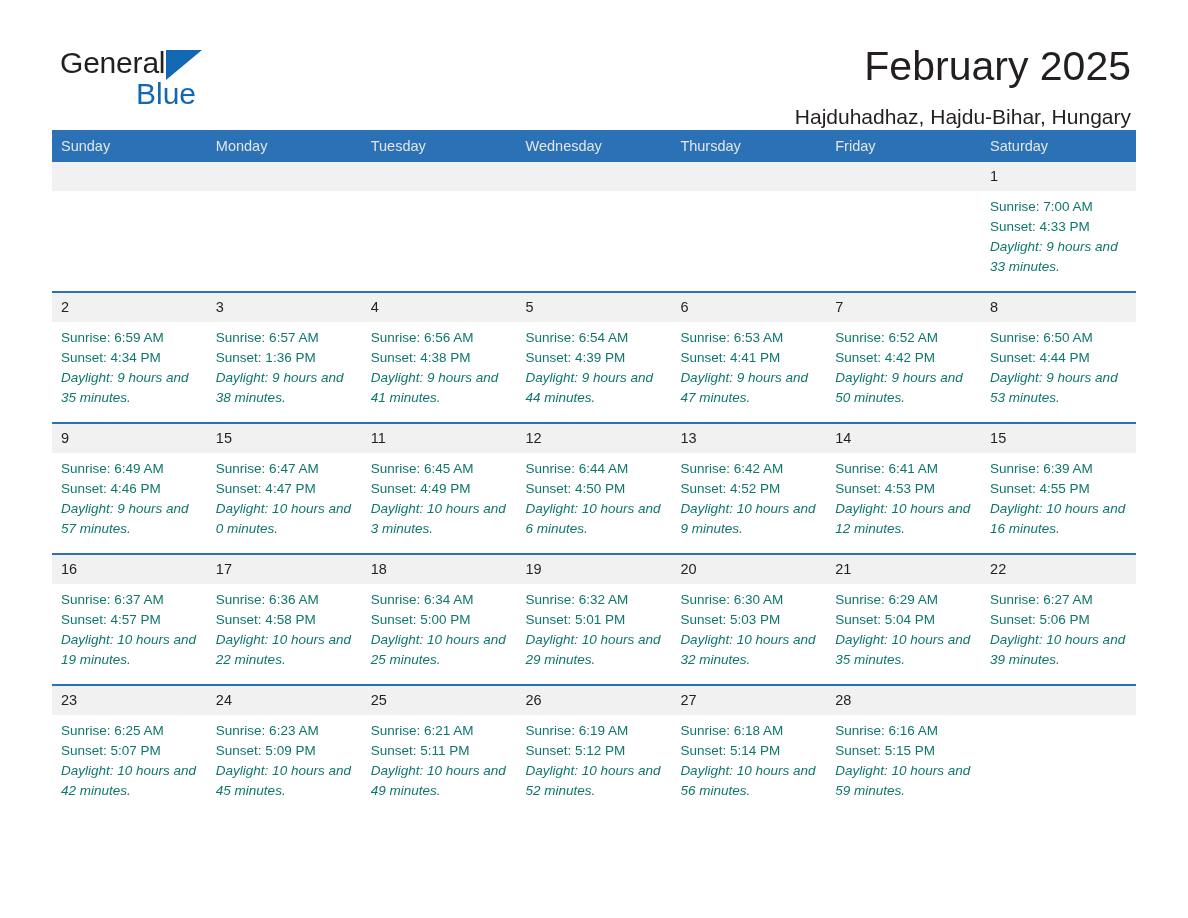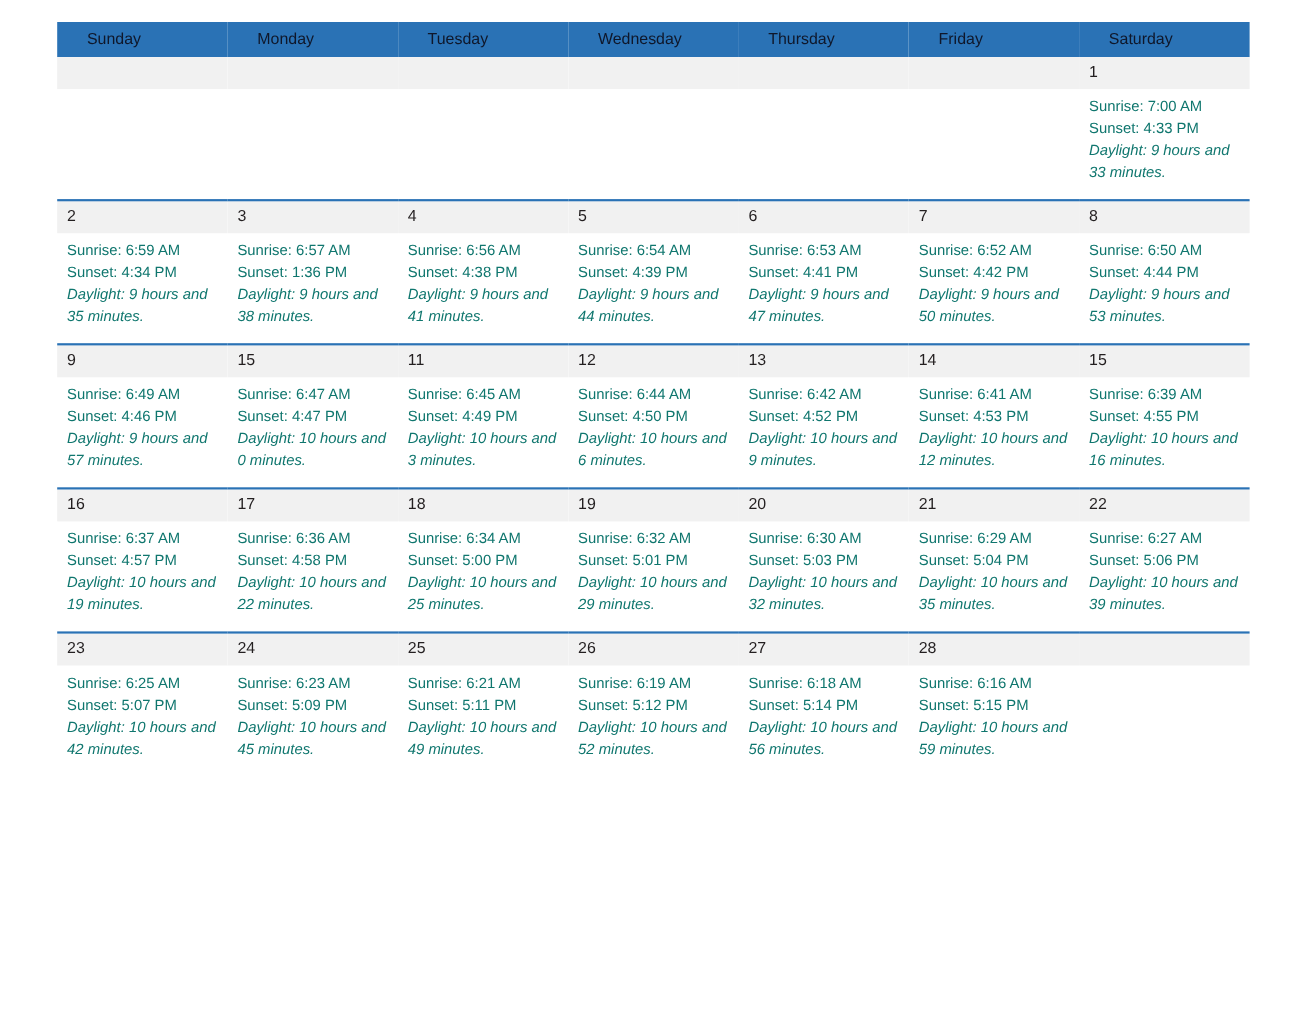--- a/index.html
+++ b/index.html
@@ -83,25 +83,25 @@
 
   
   .calendar {
     margin-top: 20px;
     width: 1084px;
     border-collapse: collapse;
     table-layout: fixed;
   }
   .calendar th {
     background: #2a72b5;
-    color: #0f172a;
+    color: #e5e5e5;
     font-weight: normal;
     font-size: 14.5px;
     text-align: left;
-    padding: 7px 0 8px 27px;
+    padding: 7px 0 8px 9px;
     height: 17px;
     border: none;
   }
   .calendar td {
     vertical-align: top;
     width: 154.85px;
     padding: 0;
     border: none;
     border-top: 2px solid #2a72b5;
     background: #ffffff;
@@ -137,20 +137,30 @@
   .info .wrap {
     white-space: normal;
     font-style: italic;
   }
 </style>
 </head>
 <body>
 
 <div class="page">
 
+  <div class="header">
+
+    <div class="brand">
+      <span class="brand-general">General</span><span class="brand-tri"></span>
+      <span class="brand-blue">Blue</span>
+    </div>
+
+    <h1 class="title">February 2025</h1>
+    <h2 class="subtitle">Hajduhadhaz, Hajdu-Bihar, Hungary</h2>
+  </div>
 
   <table class="calendar">
     <thead>
       <tr>
         <th>Sunday</th>
         <th>Monday</th>
         <th>Tuesday</th>
         <th>Wednesday</th>
         <th>Thursday</th>
         <th>Friday</th>

